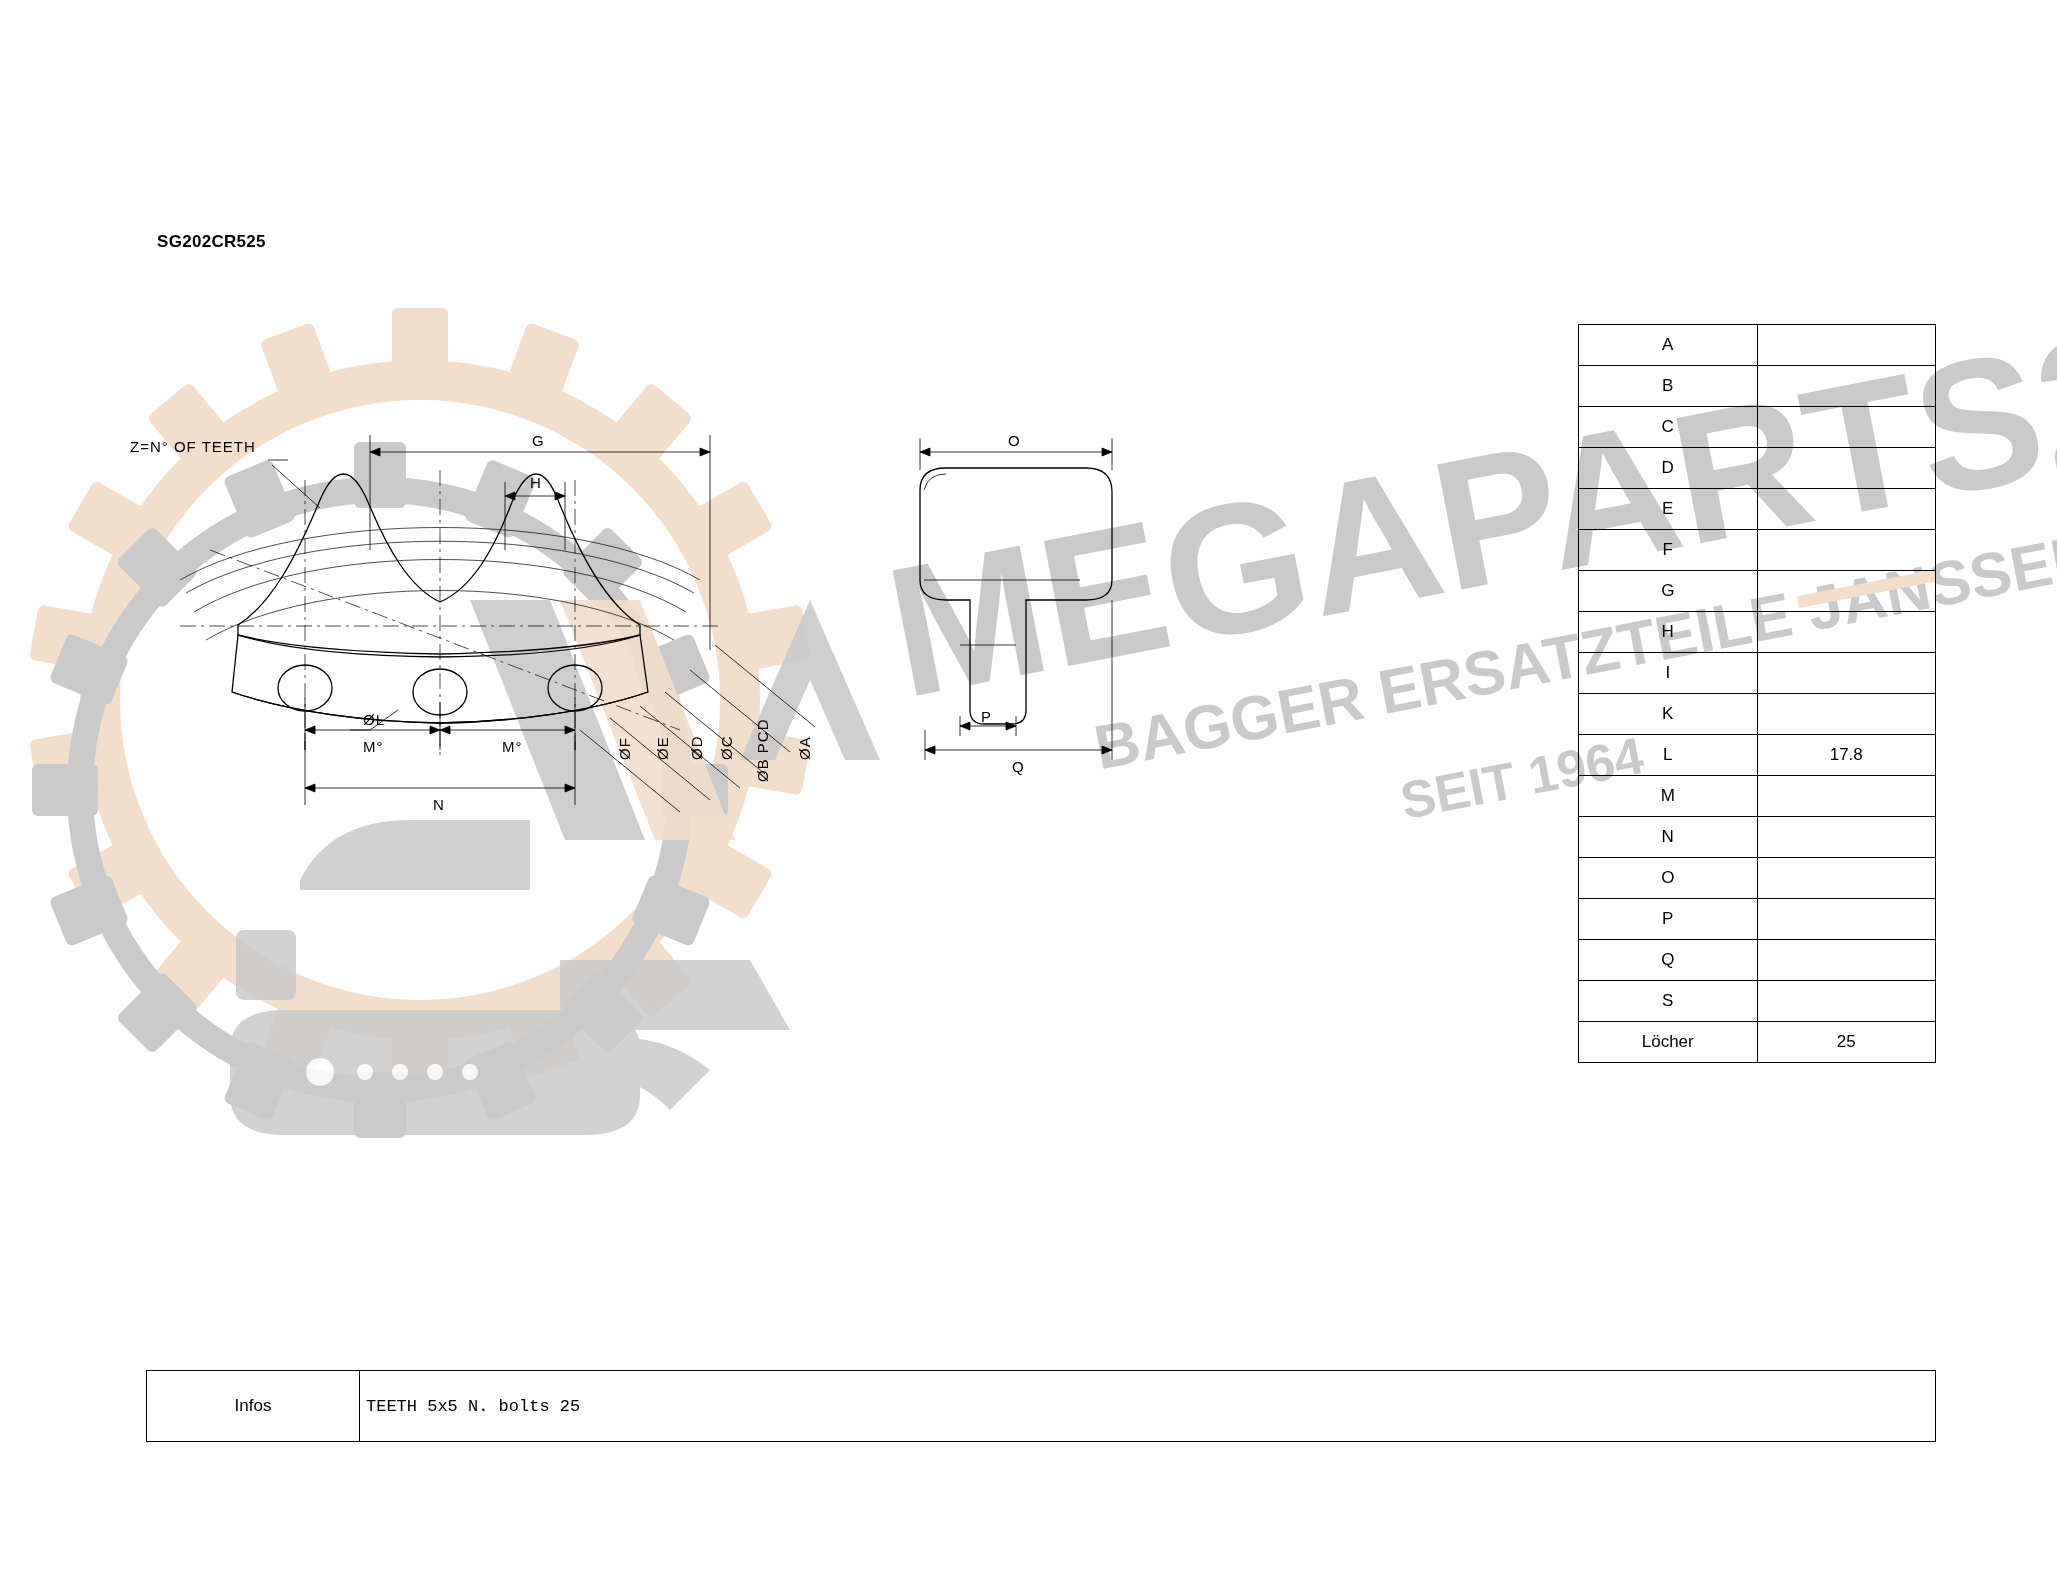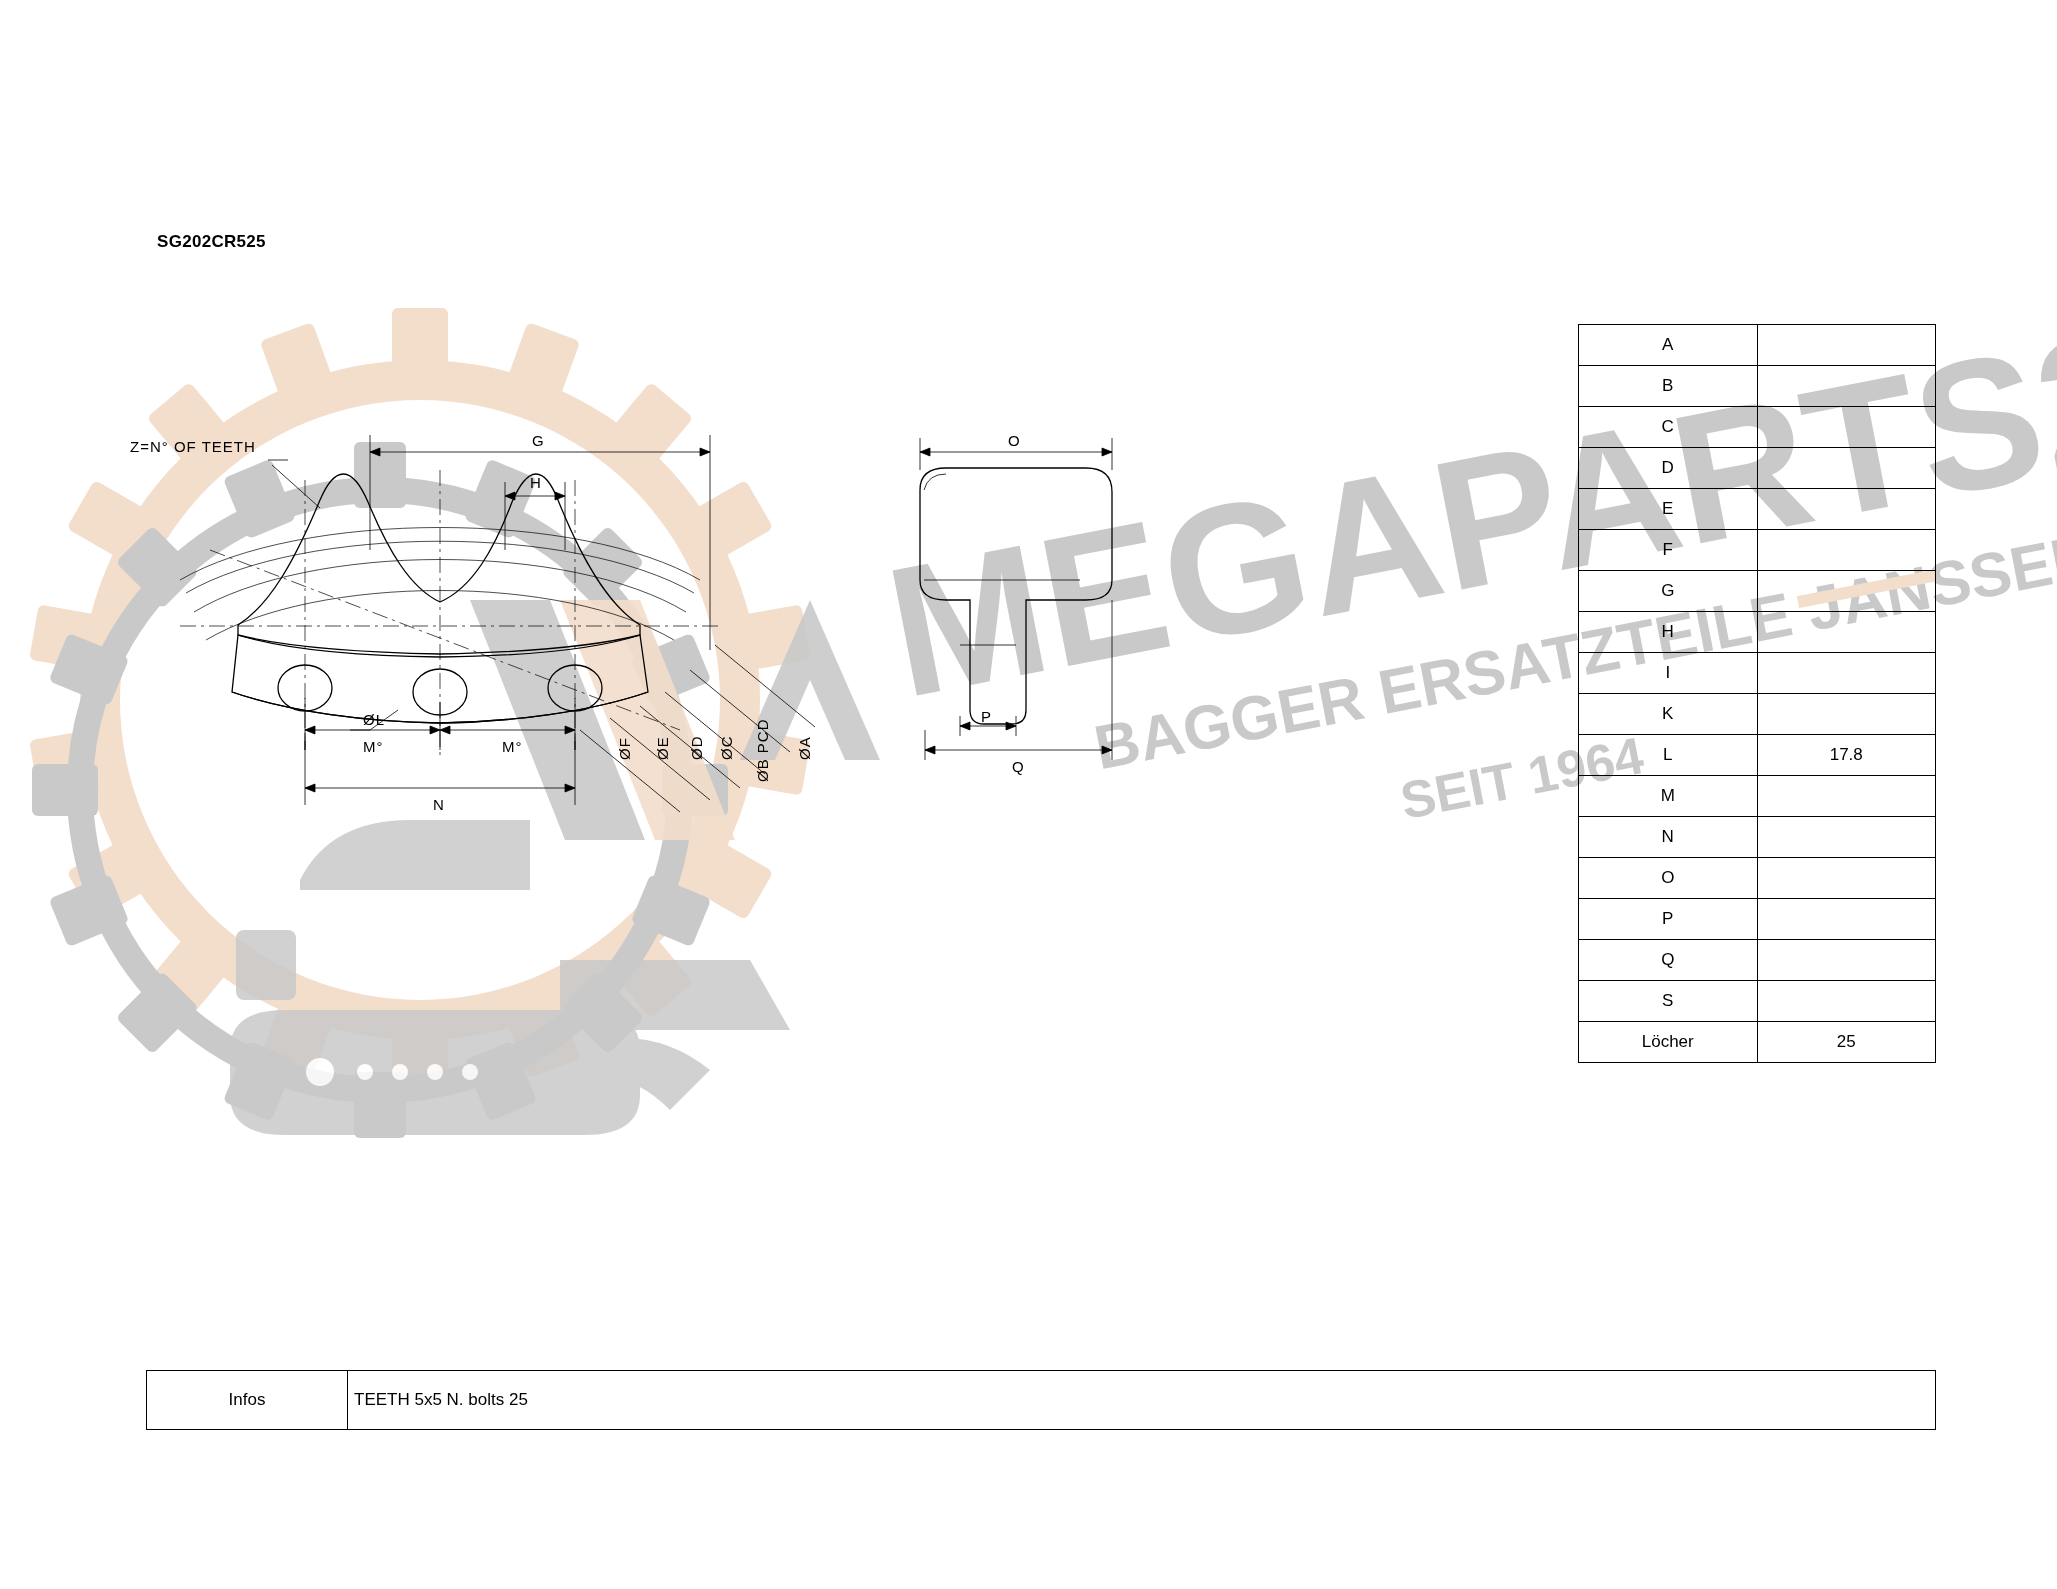--- a/index.html
+++ b/index.html
@@ -73,29 +73,30 @@
     top: 1370px;
     width: 1790px;
     border-collapse: collapse;
     z-index: 5;
   }
   #infos-table td {
     border: 1px solid #000;
     height: 40px;
     font-size: 17px;
     vertical-align: middle;
-    padding: 9px;
+    padding: 15px;
   }
   #infos-table td.infos-label {
     width: 182px;
     text-align: center;
   }
   #infos-table td.infos-value {
     padding-left: 6px;
     text-align: left;
+    font-family: Liberation Mono, monospace;
   }
 
   .dim-text {
     font-family: "Liberation Sans", sans-serif;
   }
 </style>
 </head>
 <body>
 
 <svg id="watermark" viewBox="0 0 2057 1589">

